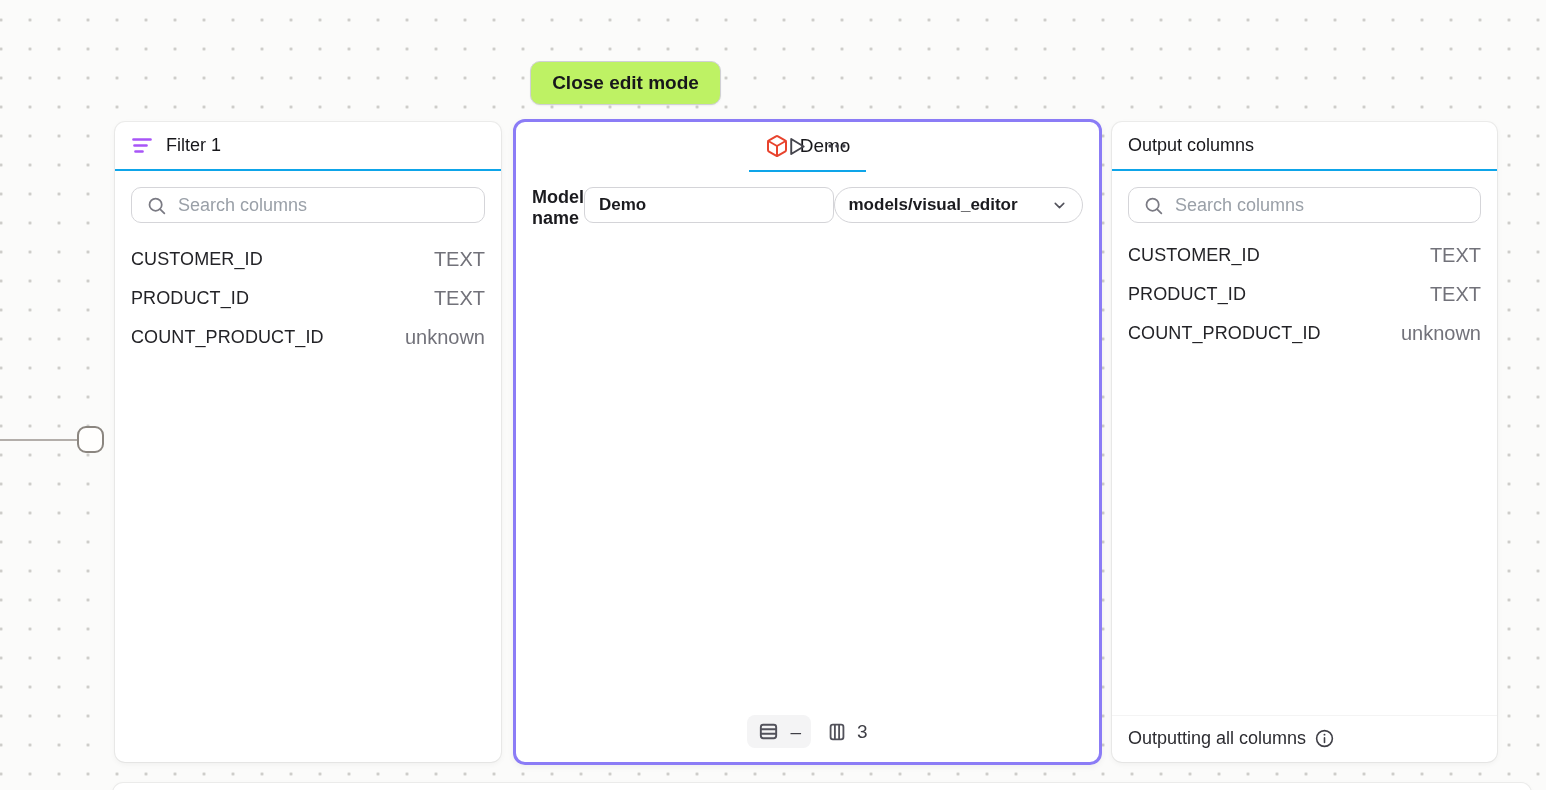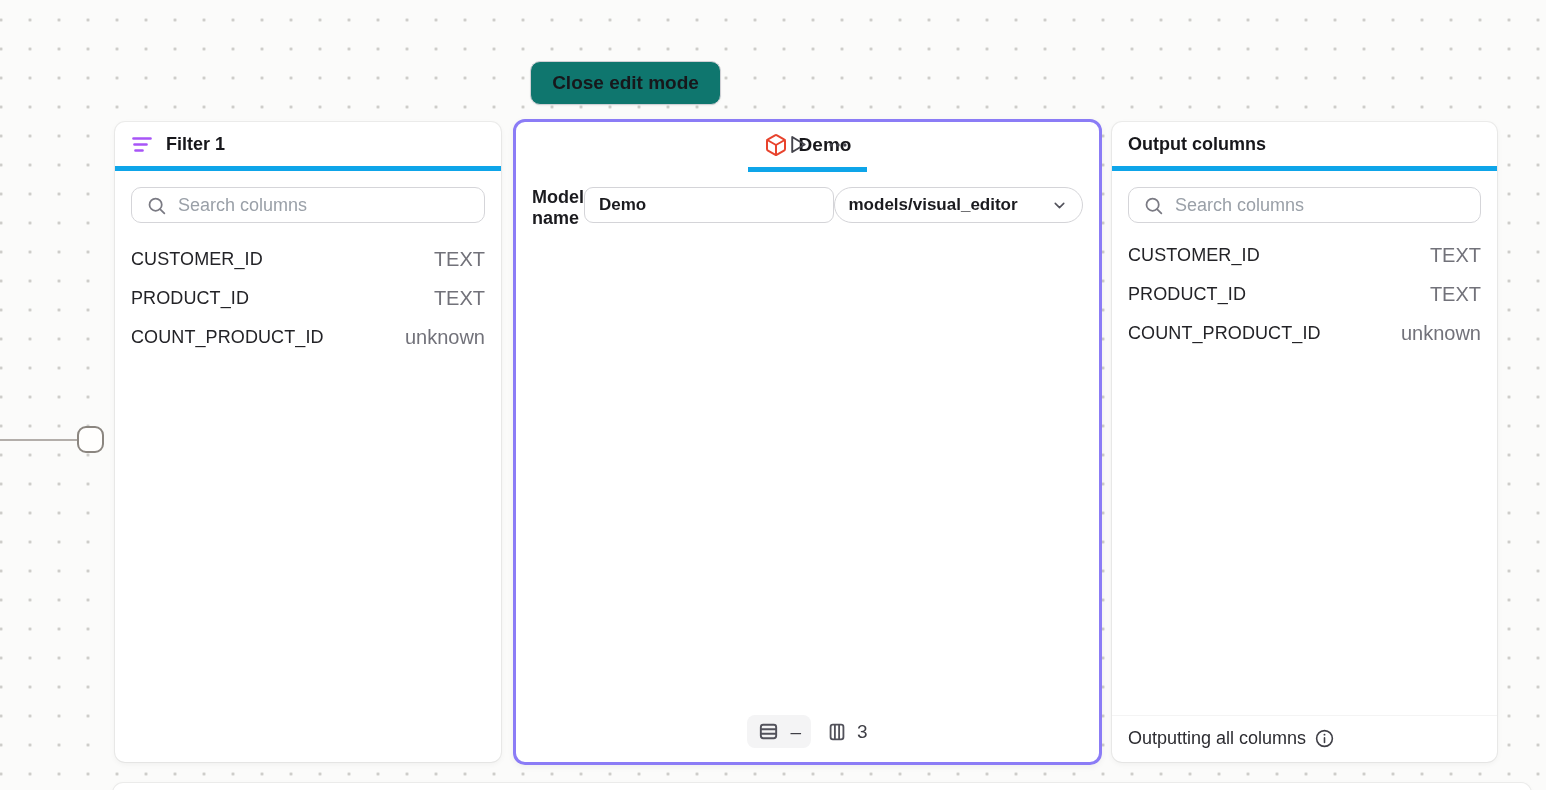--- a/index.html
+++ b/index.html
@@ -11,21 +11,21 @@
     background-color: #fbfbfa;
     background-image: radial-gradient(circle, #c9c7c4 1.2px, rgba(0,0,0,0) 1.7px);
     background-size: 29px 29px;
     background-position: -13.5px 5.5px;
     color: #1f1f23;
   }
 
   
   .close-edit-btn {
     position: absolute; left: 530px; top: 61px; width: 191px; height: 44px;
-    background: #0f766e; border: 1px solid #d0d0d5; border-radius: 10px;
+    background: #bef264; border: 1px solid #d0d0d5; border-radius: 10px;
     font-family: "Liberation Sans", sans-serif;
     font-size: 19px; font-weight: 700; color: #17171b;
     display: flex; align-items: center; justify-content: center;
     box-shadow: 0 1px 2px rgba(0,0,0,0.05);
     cursor: pointer;
   }
 
   
   .connector-line {
     position: absolute; left: 0; top: 439px; width: 78px; height: 2px;
@@ -50,24 +50,24 @@
     align-items: center;
   }
   .panel-output  { left: 1112px; top: 122px; width: 385px; height: 640px; justify-content: space-between; }
   .panel-bottom  {
     left: 113px; top: 783px; width: 1418px; height: 40px;
     border-radius: 10px 10px 0 0;
   }
 
   .panel-header {
     height: 49px; flex: 0 0 auto;
-    border-bottom: 5px solid #0ea5e9;
+    border-bottom: 2px solid #0ea5e9;
     display: flex; align-items: center;
     padding: 0 16px; gap: 13px;
-    font-size: 18px; color: #17171b; font-weight: 700;
+    font-size: 18px; color: #17171b; font-weight: 400;
   }
   .panel-model .panel-header { height: 50px; position: relative; justify-content: center; gap: 11px; }
   .header-actions {
     position: absolute; right: 18px; top: 0; bottom: 0;
     display: flex; align-items: center; gap: 18px;
   }
   .icon-btn { display: flex; align-items: center; justify-content: center; cursor: pointer; background: none; border: none; padding: 0; }
 
   
   .search-box {

